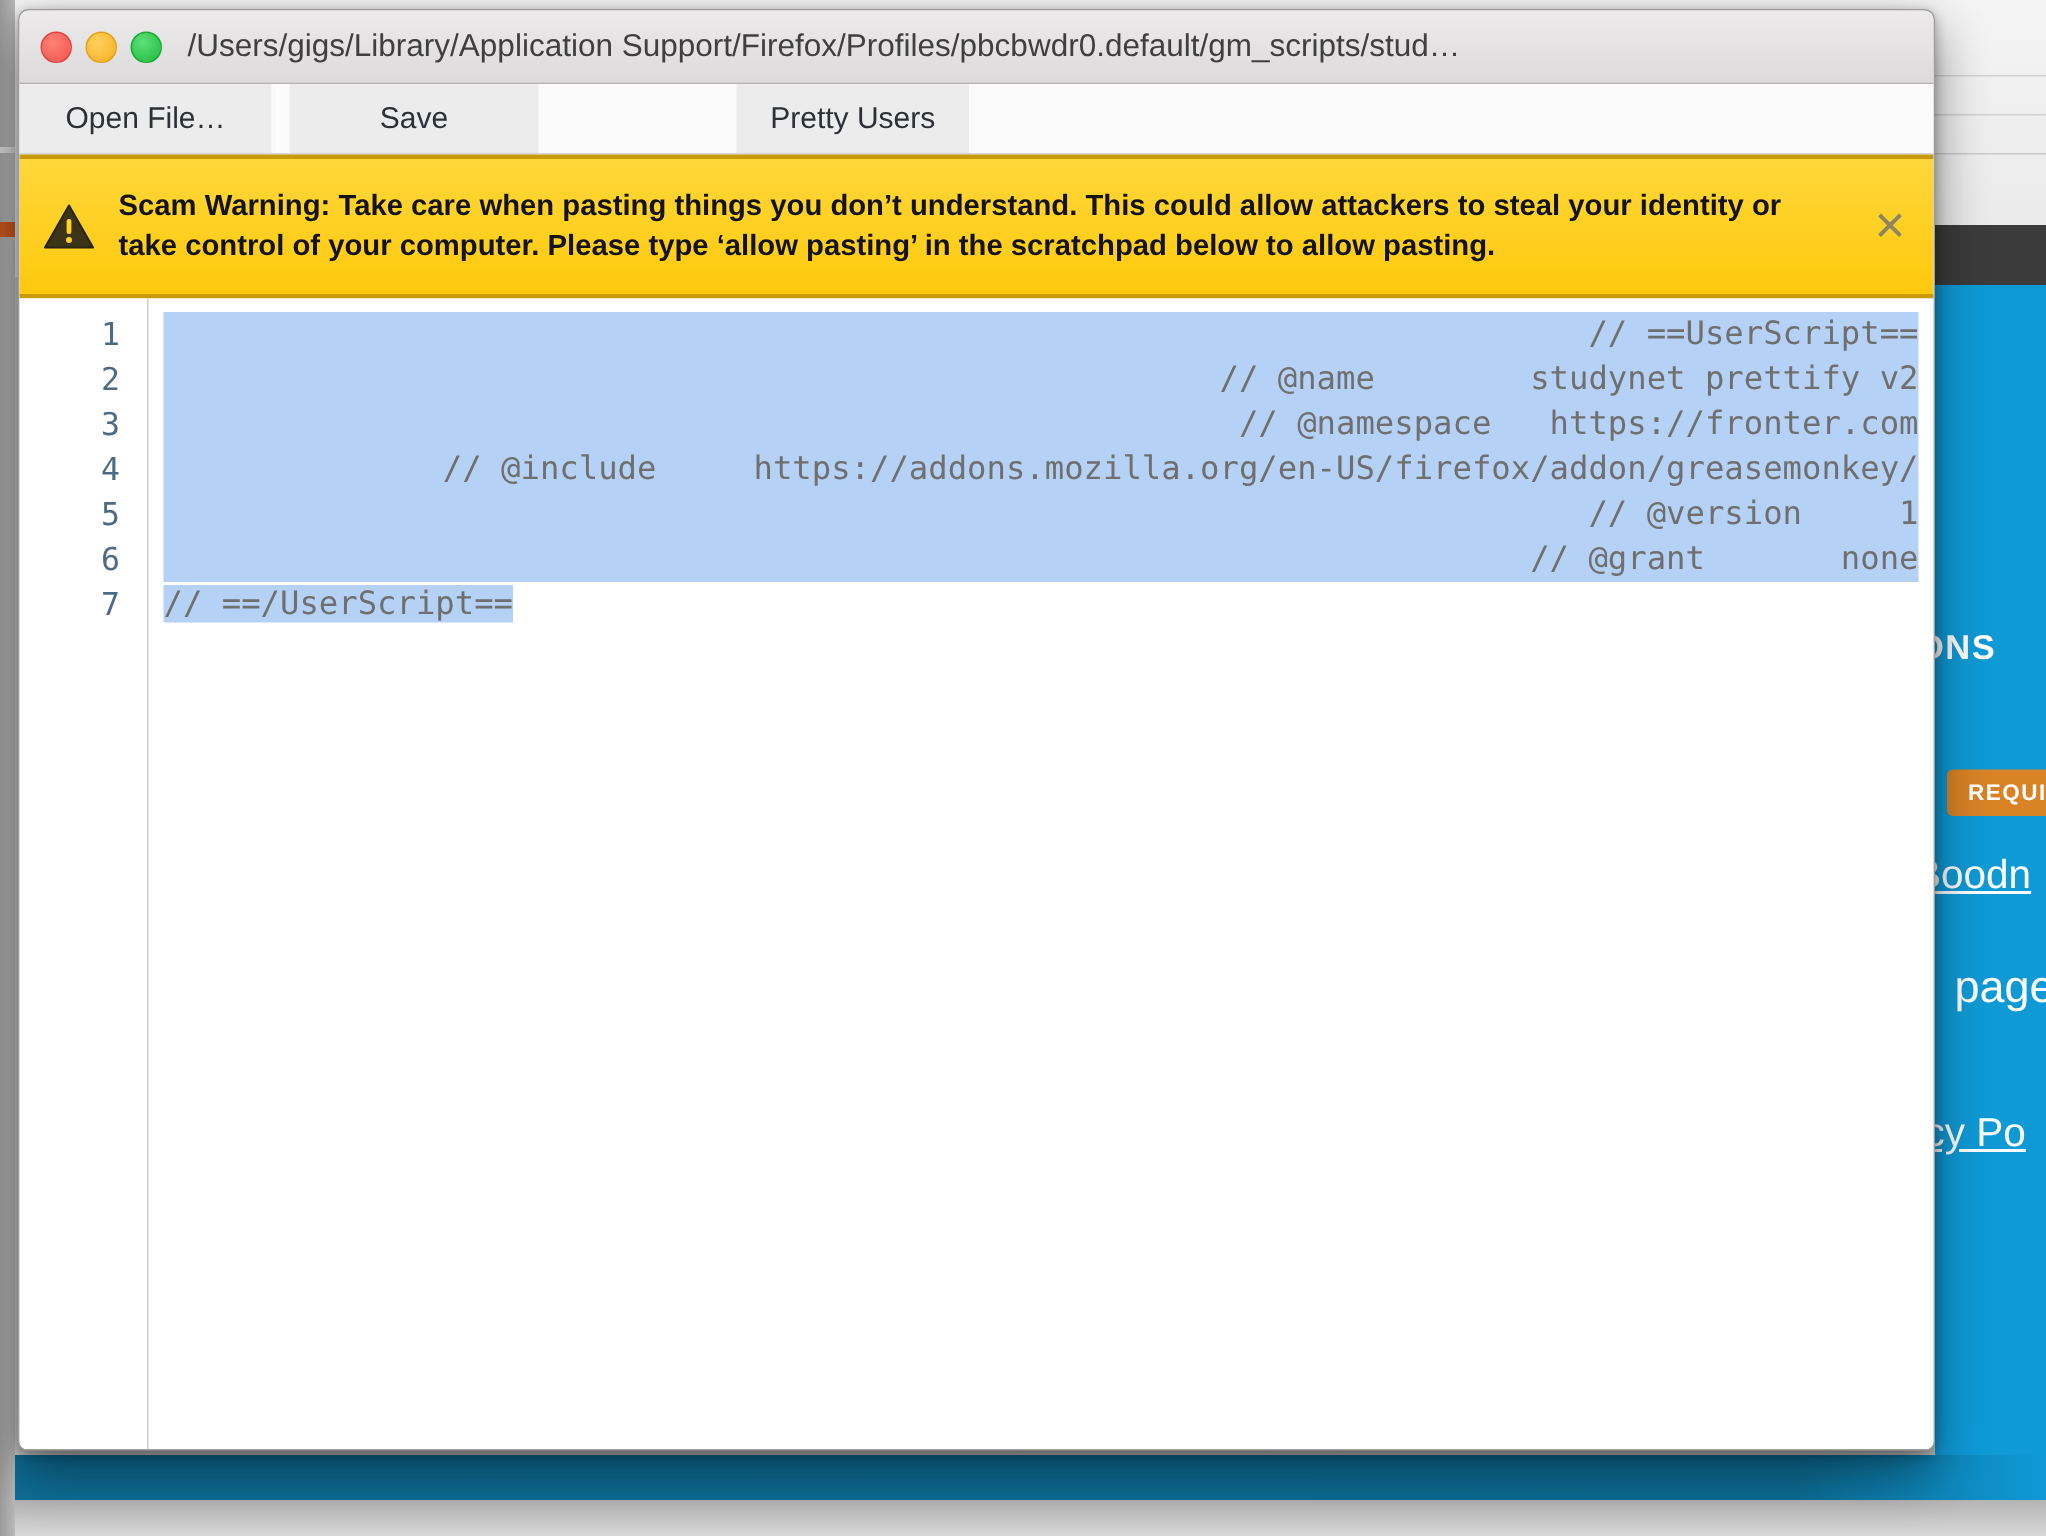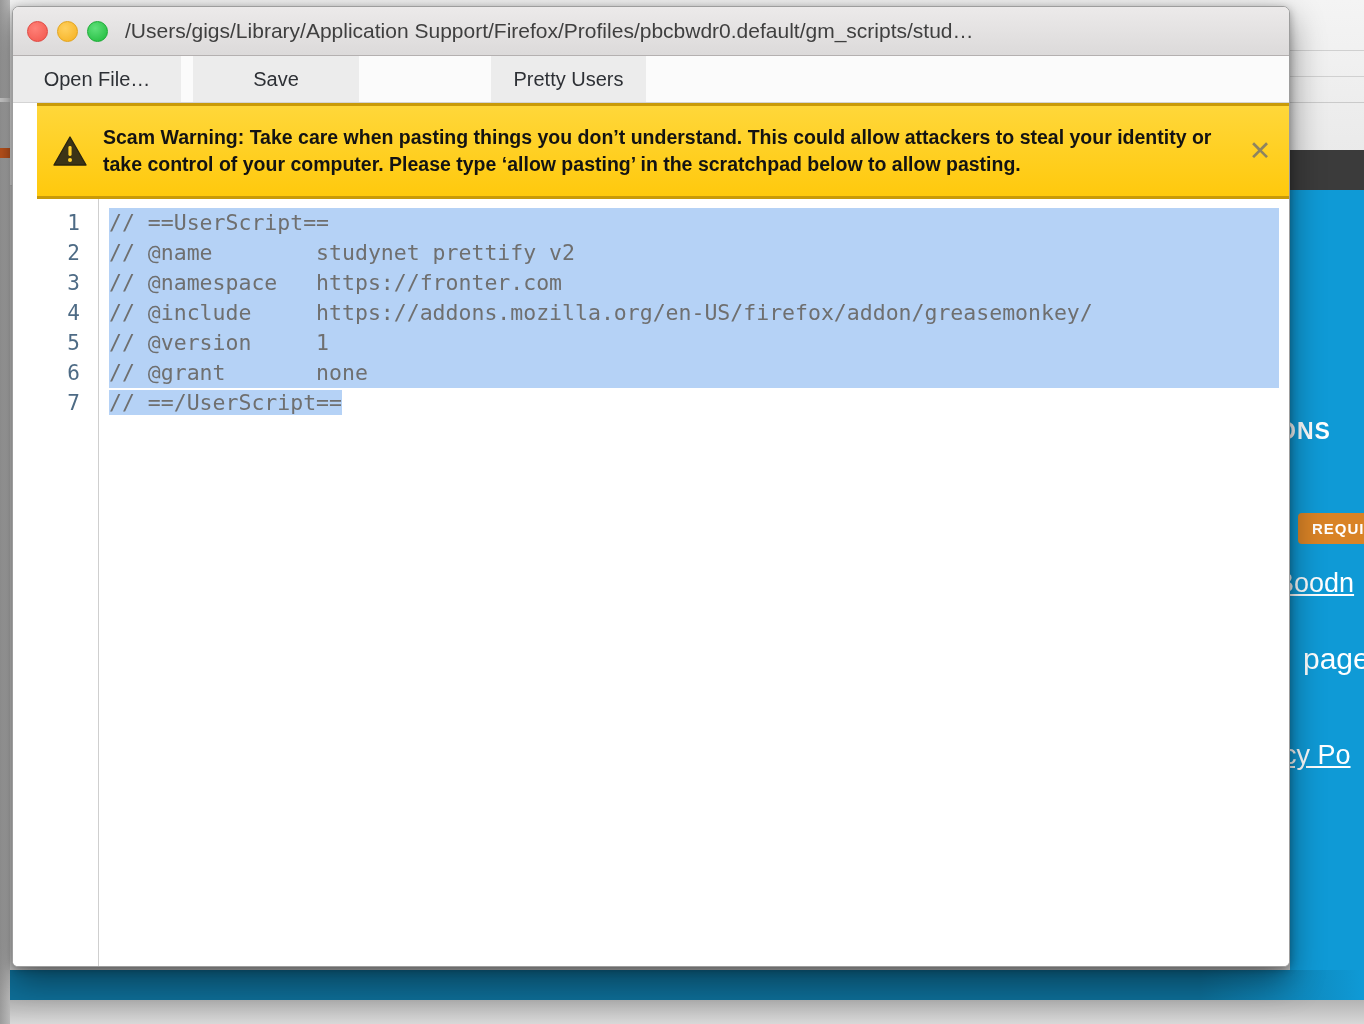--- a/index.html
+++ b/index.html
@@ -117,21 +117,20 @@
   #tb-rest { flex: 1; background: #fbfbfb; }
 
   
   #warning-banner {
     flex: 0 0 96px; height: 96px;
     background: linear-gradient(#ffd73a, #ffc90d);
     border-top: 3px solid #c99a08;
     border-bottom: 3px solid #c99a08;
     display: flex; align-items: center;
     position: relative;
-    margin-left: 24px;
   }
   #warn-icon-wrap { width: 66px; display: flex; align-items: center; justify-content: center; }
   #warn-icon { width: 34px; height: 31px; display: block; }
   #warn-text {
     flex: 1;
     font-size: 19.5px; font-weight: bold; color: #131313;
     line-height: 27.5px;
     padding-right: 60px;
   }
   #warn-close {
@@ -159,21 +158,21 @@
   }
   #code-area {
     flex: 1; padding-top: 9px; padding-left: 10px;
     font-family: "DejaVu Sans Mono", monospace;
     font-size: 21.5px; line-height: 30px;
     color: #6f6f6f;
     white-space: pre;
     overflow: hidden;
   }
   .code-line { display: block; height: 30px; }
-  .sel { background: #b5d2f6; }
+  .sel { background: #b5d2f6; text-align: right; }
   .code-line.full-sel .sel { display: inline-block; min-width: 1170px; }
 
   
   #statusbar {
     flex: 0 0 46px; height: 46px;
     background: #fafafa;
     border-top: 1px solid #d6d6d6;
     display: flex; align-items: center;
     padding-left: 14px;
     font-size: 19px; color: #333840;

